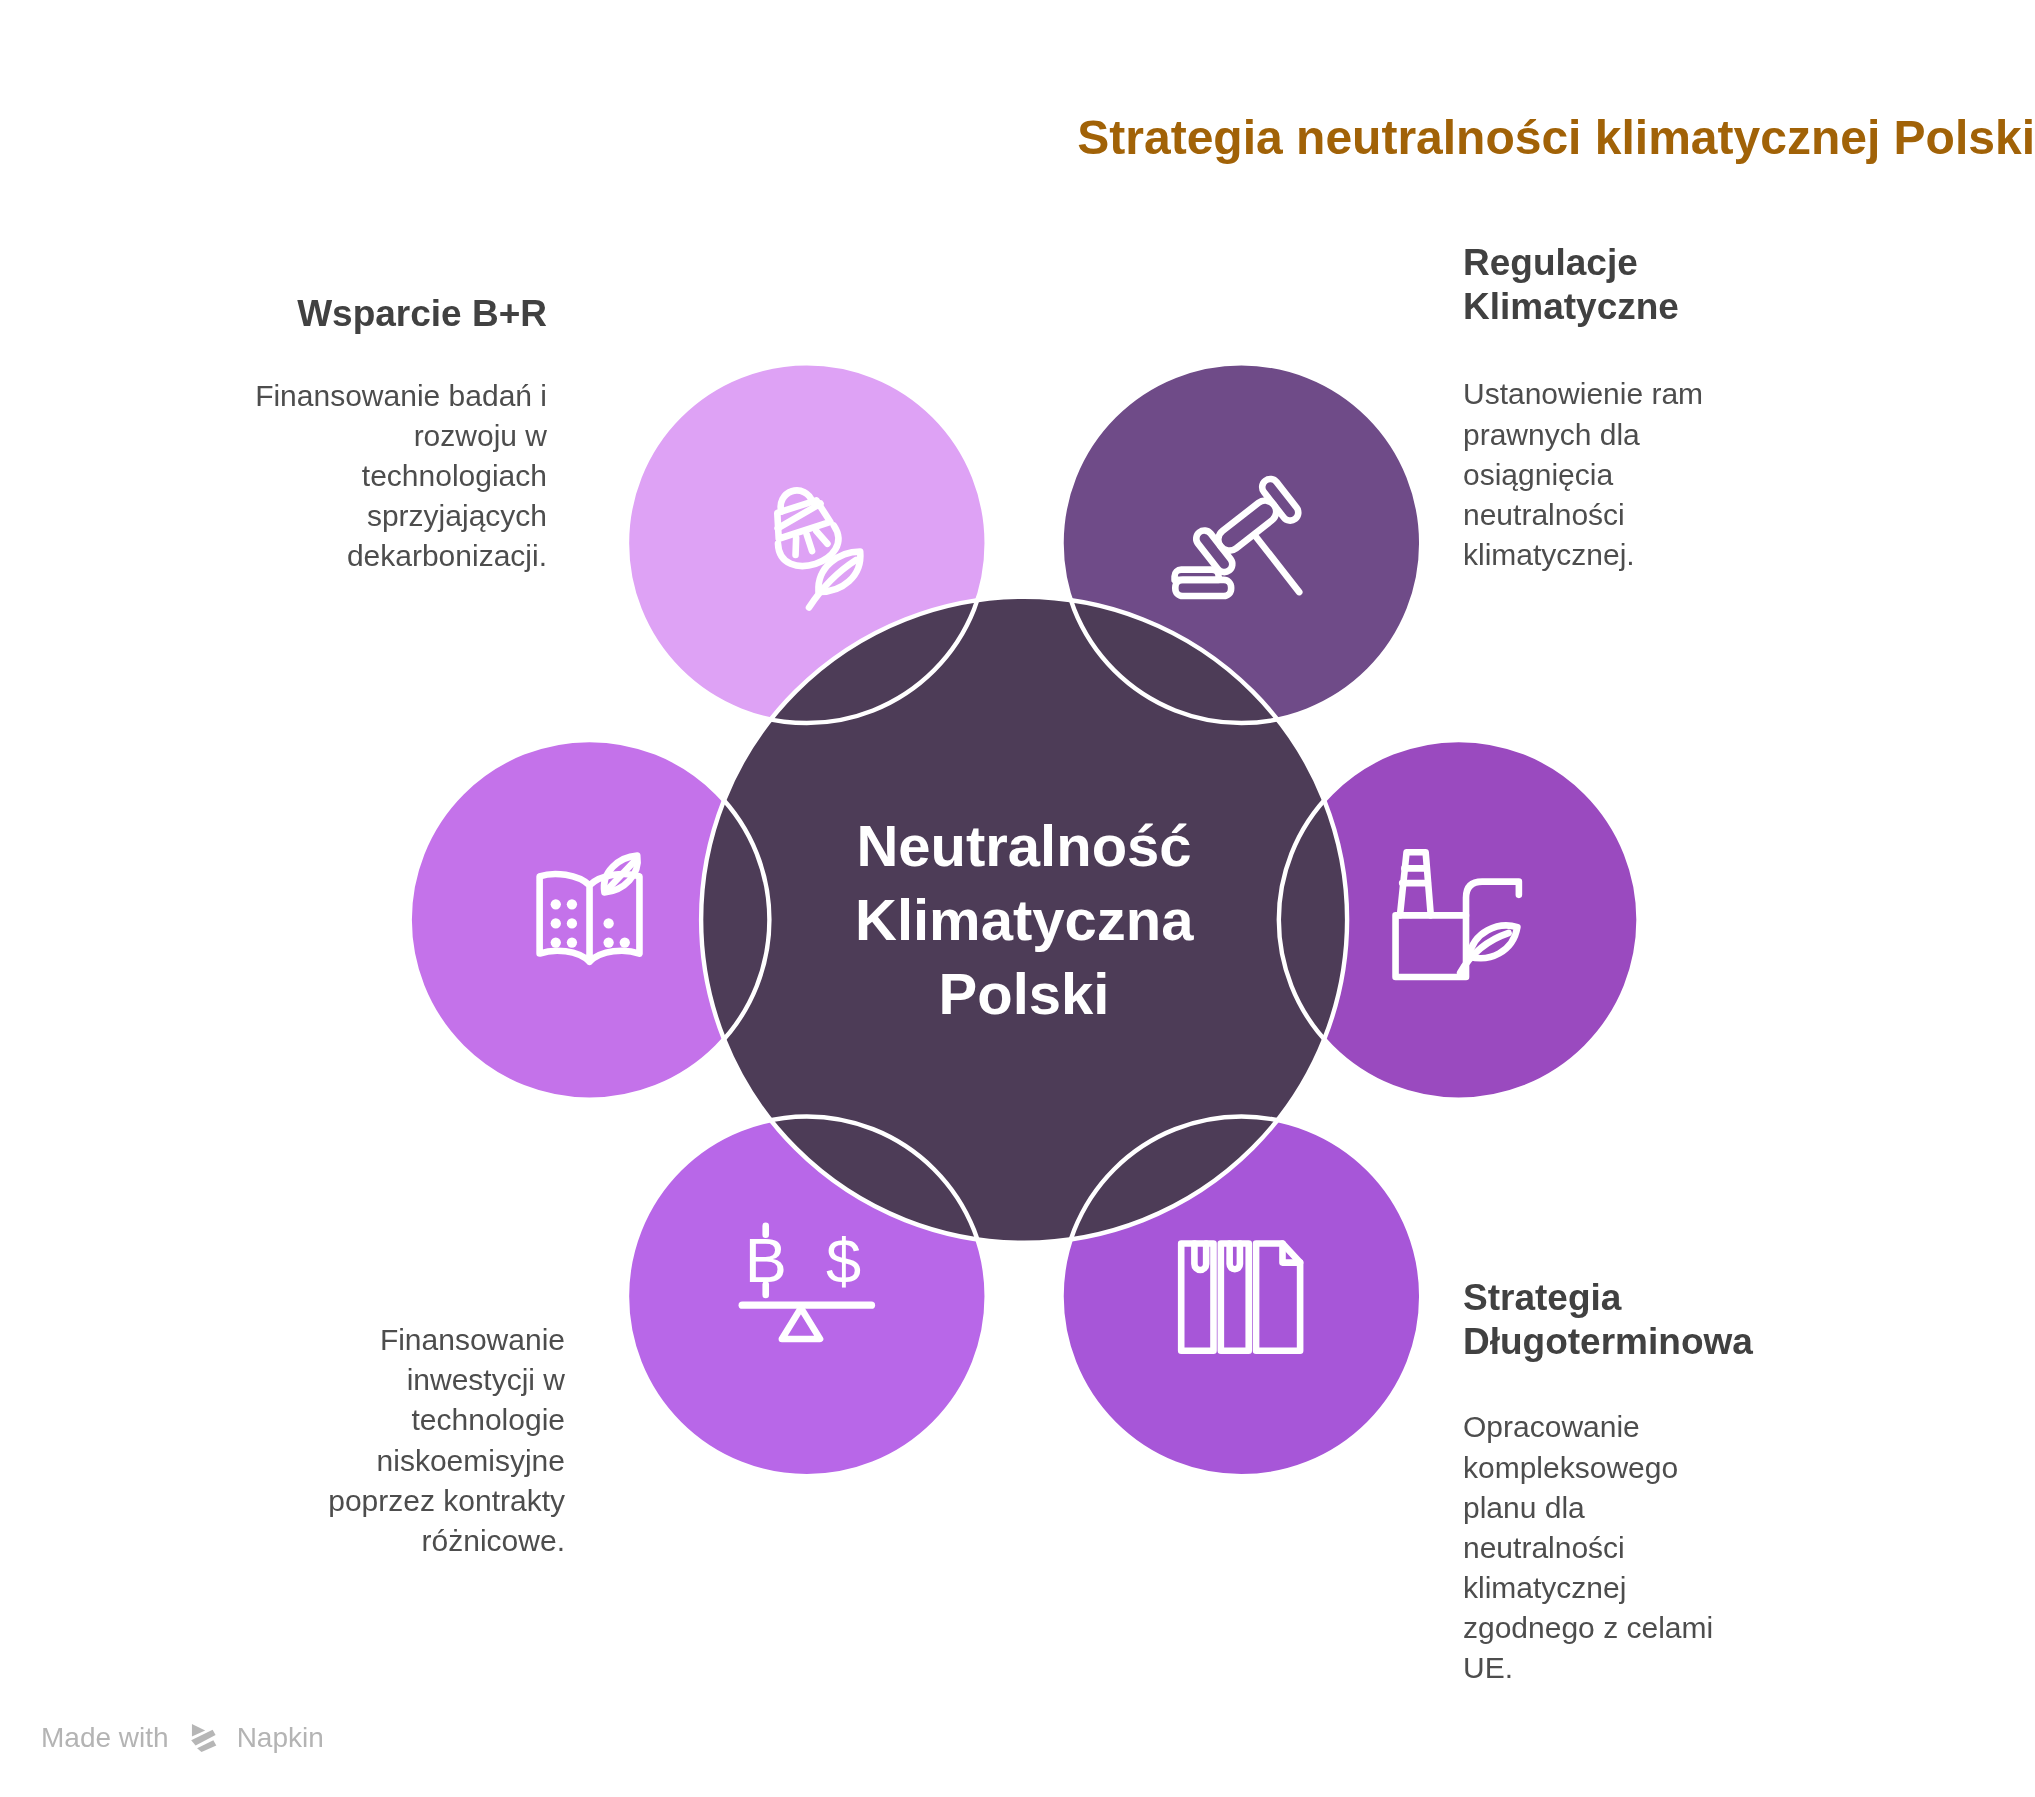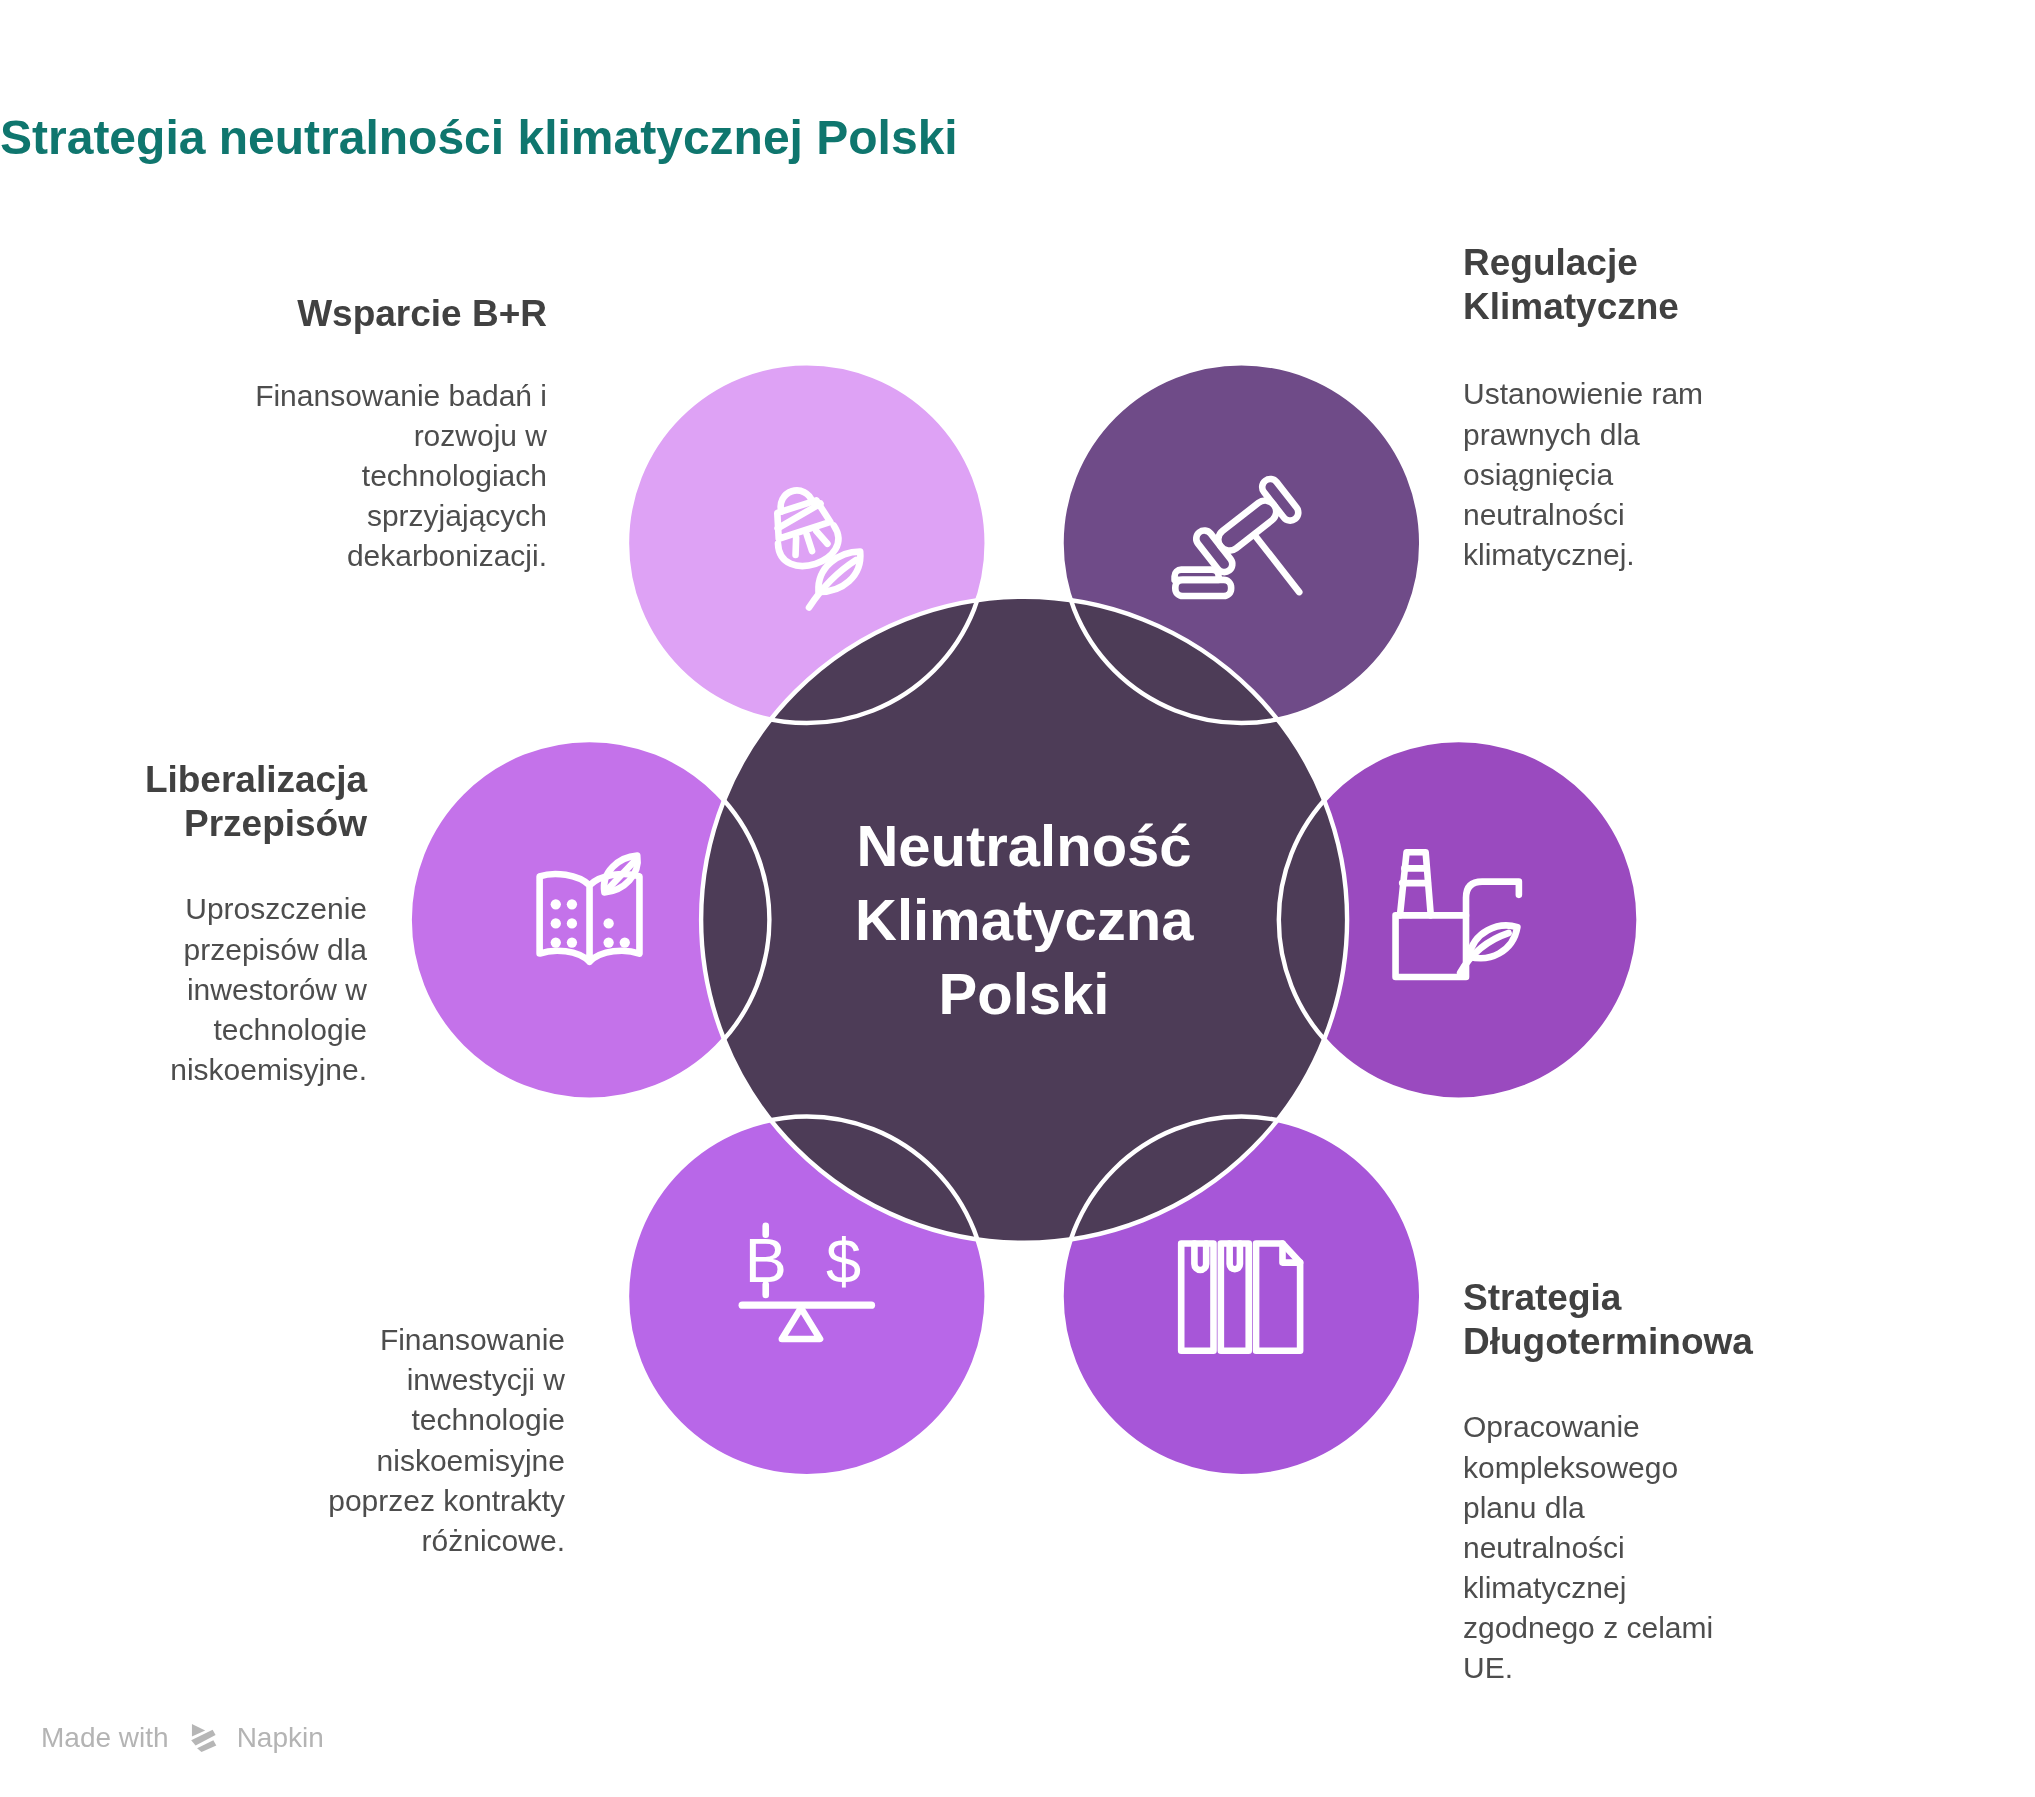--- a/index.html
+++ b/index.html
@@ -2,21 +2,21 @@
 <html style="font-size:11.7px"><head>
 <meta charset="utf-8">
 <style>
   html,body{margin:0;padding:0;background:#ffffff;}
   .canvas{
     position:relative;width:2035px;height:1797px;background:#ffffff;overflow:hidden;
     font-family:"Liberation Sans", sans-serif;
   }
   .page-title{
     position:absolute;top:110px;left:0;width:2035px;margin:0;
-    text-align:left;font-size:48px;font-weight:700;color:#0f766e;letter-spacing:0;
+    text-align:right;font-size:48px;font-weight:700;color:#a16207;letter-spacing:0;
   }
   .flower{position:absolute;left:0;top:0;width:2035px;height:1797px;}
   .flower .ring{fill:none;stroke:#ffffff;stroke-width:6;}
   .icon path,.icon rect{fill:none;stroke:#ffffff;stroke-width:9;stroke-linecap:round;stroke-linejoin:round;}
   .icon .dot{fill:#ffffff;stroke:none;}
   .icon .glyph{fill:#ffffff;stroke:none;font-family:"Liberation Sans",sans-serif;font-size:86px;font-weight:500;text-anchor:middle;}
   .center-label{
     position:absolute;left:1024px;top:920px;width:338px;transform:translate(-50%,-50%);
     text-align:center;color:#ffffff;font-size:58px;font-weight:700;line-height:1.28;
   }
@@ -152,24 +152,20 @@
   <div class="section sec-wsparcie align-right">
     <h2>Wsparcie B+R</h2>
     <p>Finansowanie badań i rozwoju w technologiach sprzyjających dekarbonizacji.</p>
   </div>
 
   <div class="section sec-regulacje align-left">
     <h2>Regulacje Klimatyczne</h2>
     <p>Ustanowienie ram prawnych dla osiągnięcia neutralności klimatycznej.</p>
   </div>
 
-  <div class="section sec-liberalizacja align-right">
-    <h2>Liberalizacja Przepisów</h2>
-    <p>Uproszczenie przepisów dla inwestorów w technologie niskoemisyjne.</p>
-  </div>
 
 
   <div class="section sec-kontrakty align-right">
     <p>Finansowanie inwestycji w technologie niskoemisyjne poprzez kontrakty różnicowe.</p>
   </div>
 
   <div class="section sec-strategia align-left">
     <h2>Strategia Długoterminowa</h2>
     <p>Opracowanie kompleksowego planu dla neutralności klimatycznej zgodnego z celami UE.</p>
   </div>

